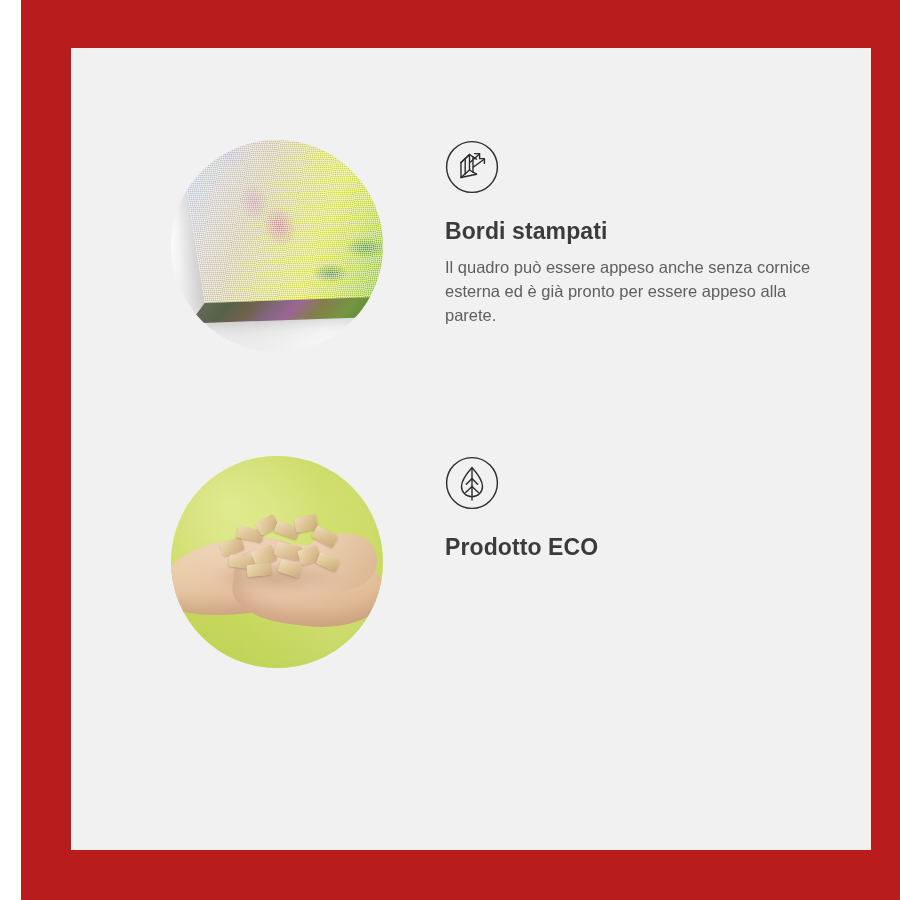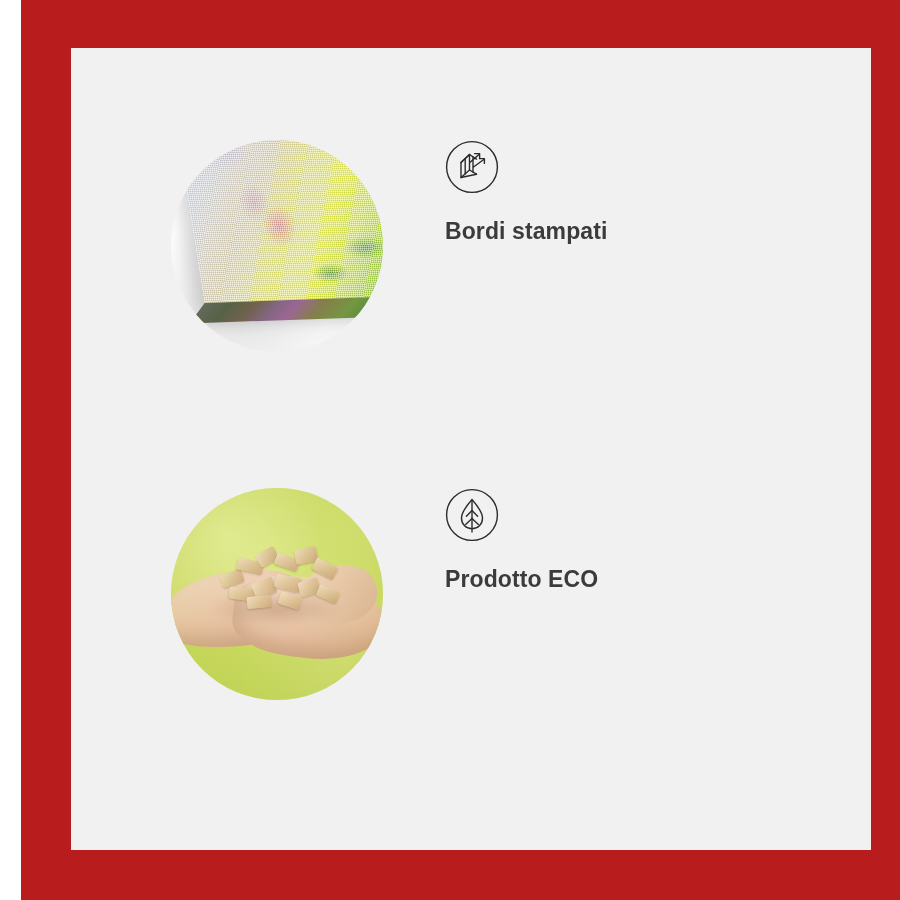--- a/index.html
+++ b/index.html
@@ -33,21 +33,21 @@
     height: 802px;
     background: #f1f1f1;
   }
 
   .feature {
     position: absolute;
     left: 0;
     width: 800px;
   }
   .feature--edges { top: 92px; height: 290px; }
-  .feature--eco   { top: 392px; height: 290px; padding-left: 24px; }
+  .feature--eco   { top: 360px; height: 290px; padding-left: 24px; }
 
   
   .media {
     position: absolute;
     left: 100px;
     top: 0;
     width: 212px;
     height: 212px;
     border-radius: 50%;
     overflow: hidden;
@@ -268,20 +268,21 @@
             <path d="M20.2 18.6 L20.2 34"></path>
             <path d="M28 17 L28 32.2"></path>
 
             <path d="M25.5 22 L34.2 14.2"></path>
             <path d="M29.6 13.6 L34.6 13.6 L34.6 18.6"></path>
             <path d="M28.5 27 L38.8 19.5"></path>
             <path d="M34.6 18.6 L39.4 18.6 L39.4 23.4"></path>
           </svg>
         </span>
         <h2 class="feature-title">Bordi stampati</h2>
+        <p class="feature-text">Il quadro può essere appeso anche senza cornice esterna ed è già pronto per essere appeso alla parete.</p>
       </div>
 
     </section>
 
     <section class="feature feature--eco">
 
       <div class="media media--eco">
         <div class="eco-scene">
           <div class="hand hand-left"></div>
           <div class="hand hand-right"></div>

